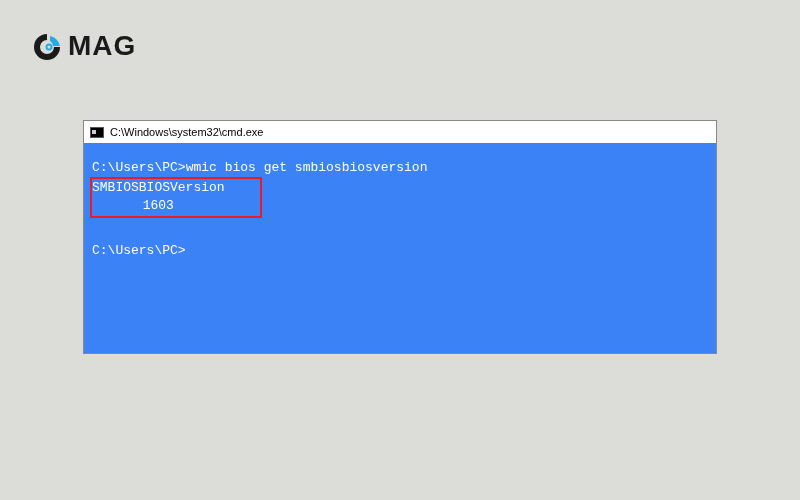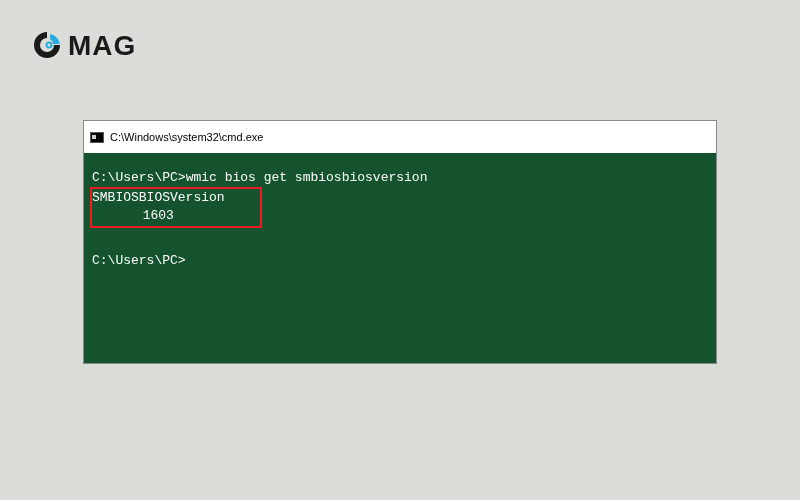--- a/index.html
+++ b/index.html
@@ -12,21 +12,21 @@
       height: 500px;
       background: #dcddd8;
       font-family: Arial, sans-serif;
       overflow: hidden;
     }
     .logo-container {
       position: absolute;
       top: 30px;
       left: 32px;
       display: flex;
-      align-items: flex-start;
+      align-items: flex-end;
       gap: 6px;
     }
     .logo-icon {
       width: 30px;
       height: 30px;
       position: relative;
     }
     .logo-text {
       font-size: 28px;
       font-weight: 800;
@@ -37,21 +37,21 @@
     .window {
       position: absolute;
       top: 120px;
       left: 83px;
       width: 634px;
       background: #000;
       border: 1px solid #888;
     }
     .titlebar {
       background: #ffffff;
-      height: 32px;
+      height: 22px;
       display: flex;
       align-items: center;
       padding: 0 6px;
       gap: 6px;
     }
     .titlebar-icon {
       width: 14px;
       height: 11px;
       background: #000;
       border: 1px solid #555;
@@ -65,21 +65,21 @@
       content: "";
       width: 4px;
       height: 4px;
       background: #ccc;
     }
     .titlebar-text {
       font-size: 11px;
       color: #000;
     }
     .terminal-body {
-      background: #14532d;
+      background: #3b82f6;
       color: #fff;
       font-family: 'Consolas', 'Courier New', monospace;
       font-size: 13px;
       padding: 12px 24px 60px 8px;
       line-height: 1.4;
       white-space: pre;
       min-height: 210px;
     }
     .highlight-box {
       display: inline-block;

